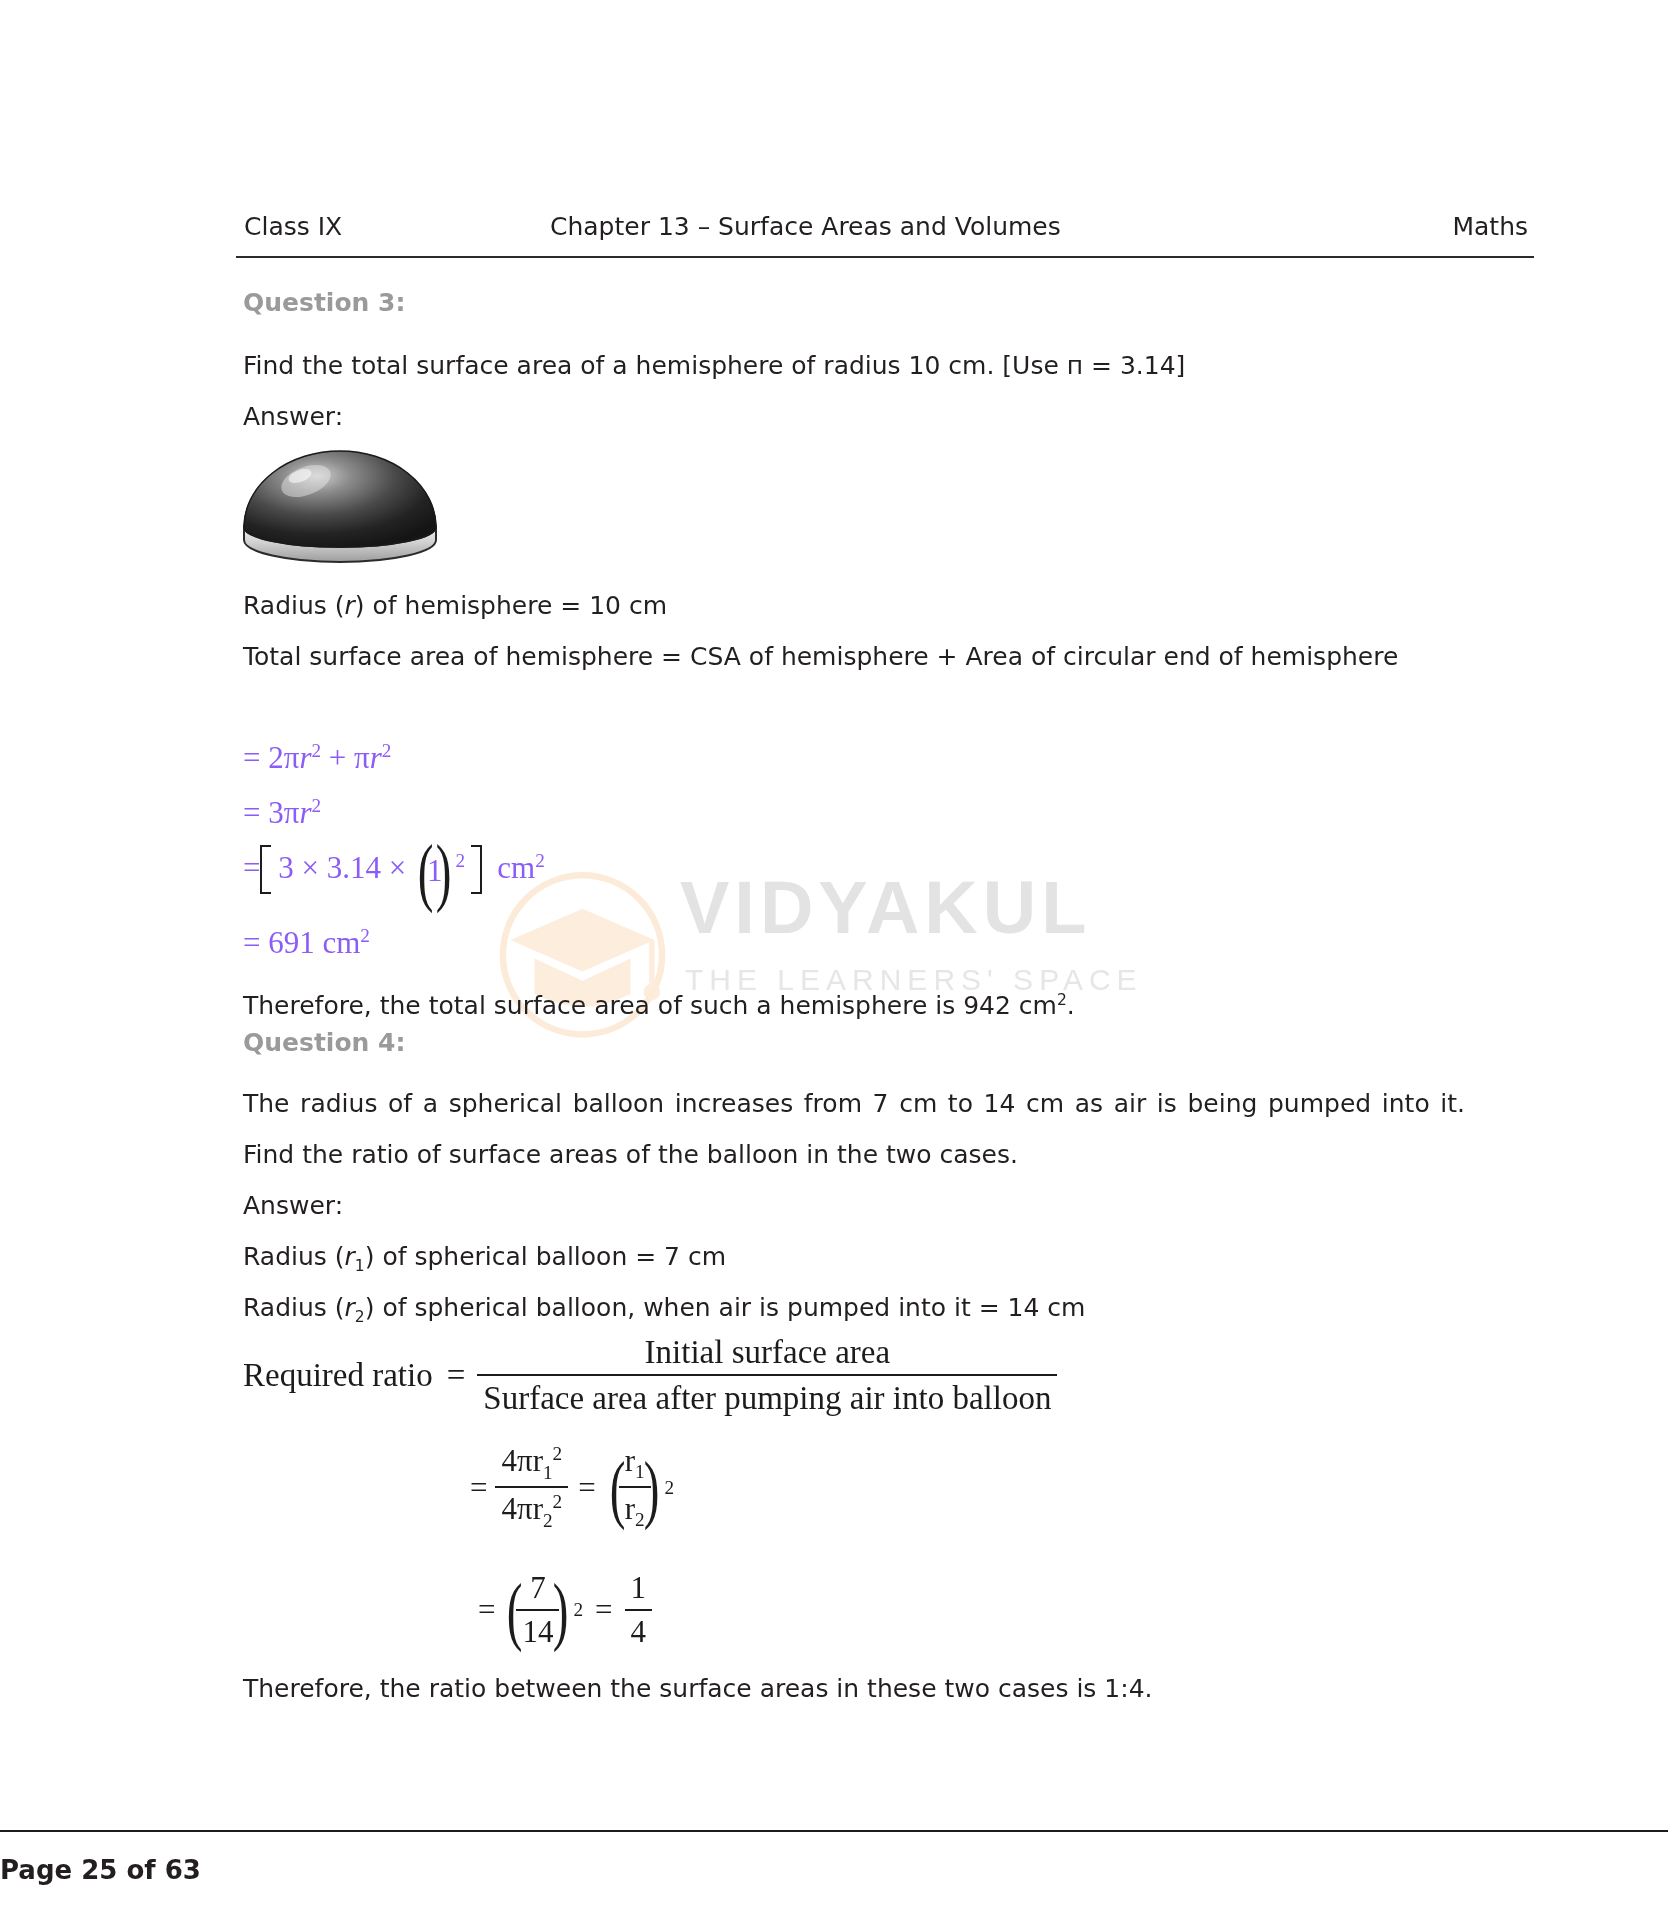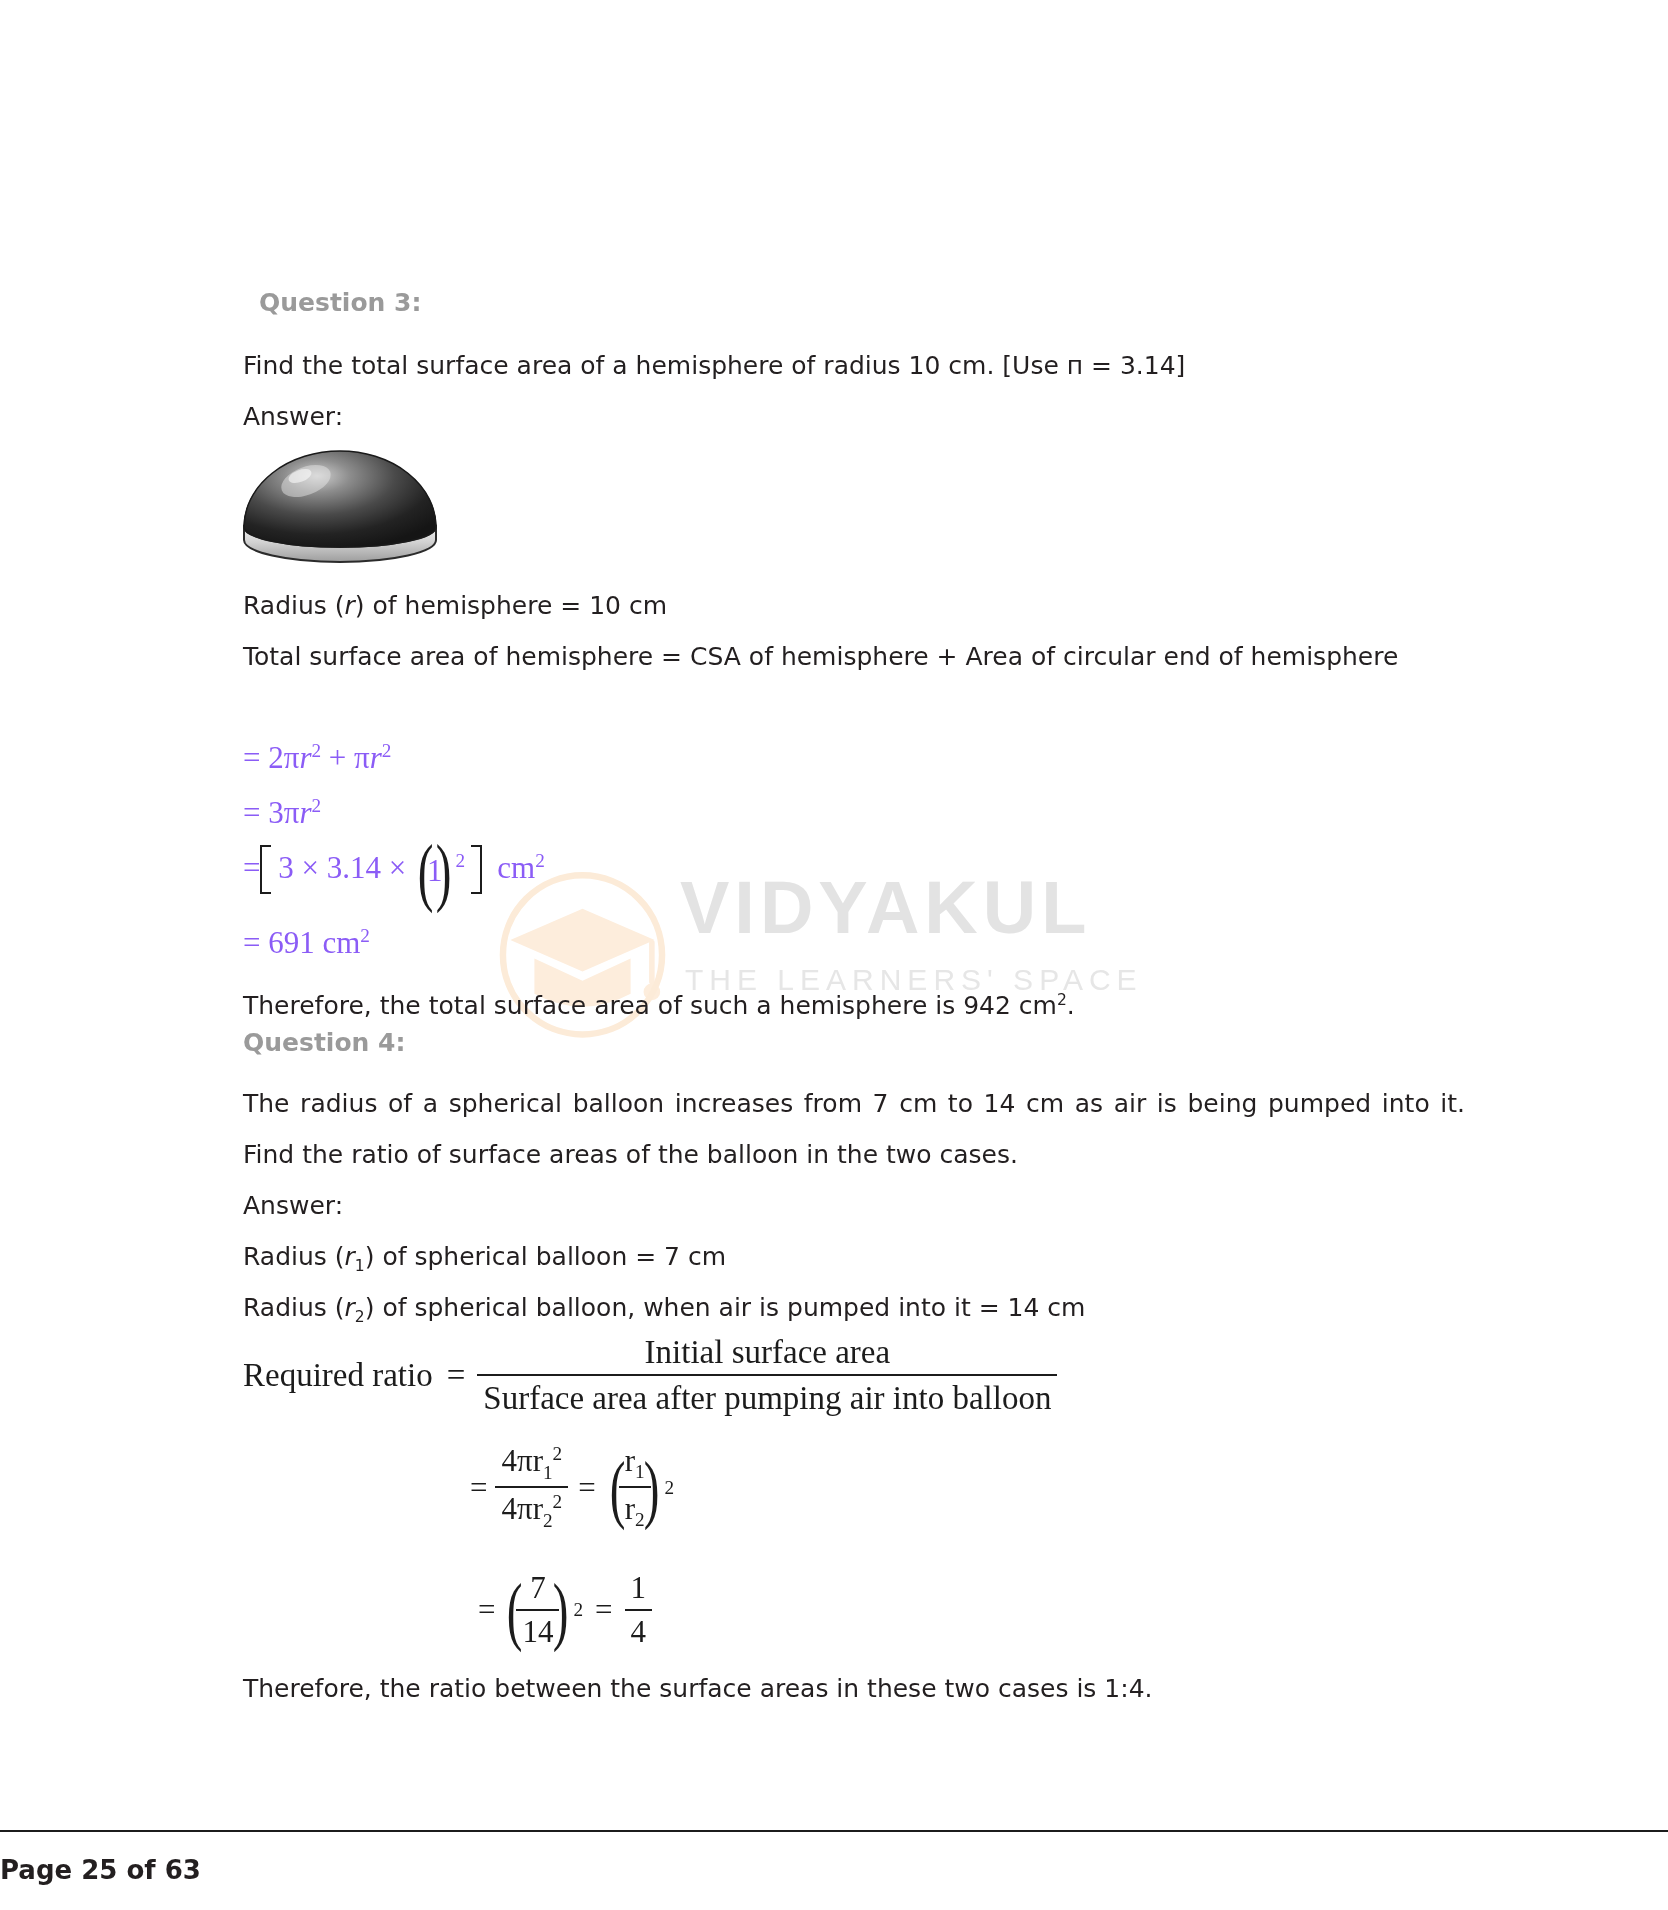--- a/index.html
+++ b/index.html
@@ -255,22 +255,27 @@
         <circle cx="175" cy="148" r="9"></circle>
       </g>
       <g fill="none" stroke="#fcebd8" stroke-width="7">
         <circle cx="100" cy="108" r="86"></circle>
       </g>
     </svg>
     <div class="wm-text">VIDYAKUL</div>
     <div class="wm-sub">THE LEARNERS' SPACE</div>
   </div>
 
-
-  <div class="q-head" style="left:259px; top:288px;">Question 3:</div>
+  <div class="header">
+    <span class="h-left">Class IX</span>
+    <span class="h-mid">Chapter 13 – Surface Areas and Volumes</span>
+    <span class="h-right">Maths</span>
+  </div>
+
+  <div class="q-head" style="left:243px; top:288px;">Question 3:</div>
 
   <div class="para" style="left:243px; top:340px; width:1290px;">Find the total surface area of a hemisphere of radius 10 cm. [Use п = 3.14]</div>
 
   <div class="para" style="left:243px; top:391px;">Answer:</div>
 
   <div class="figure-hemisphere">
     <svg viewBox="0 0 200 115" width="200" height="115">
       <defs>
         <radialGradient id="domeGrad" cx="38%" cy="26%" r="78%">
           <stop offset="0%" stop-color="#cfcfcf"></stop>

